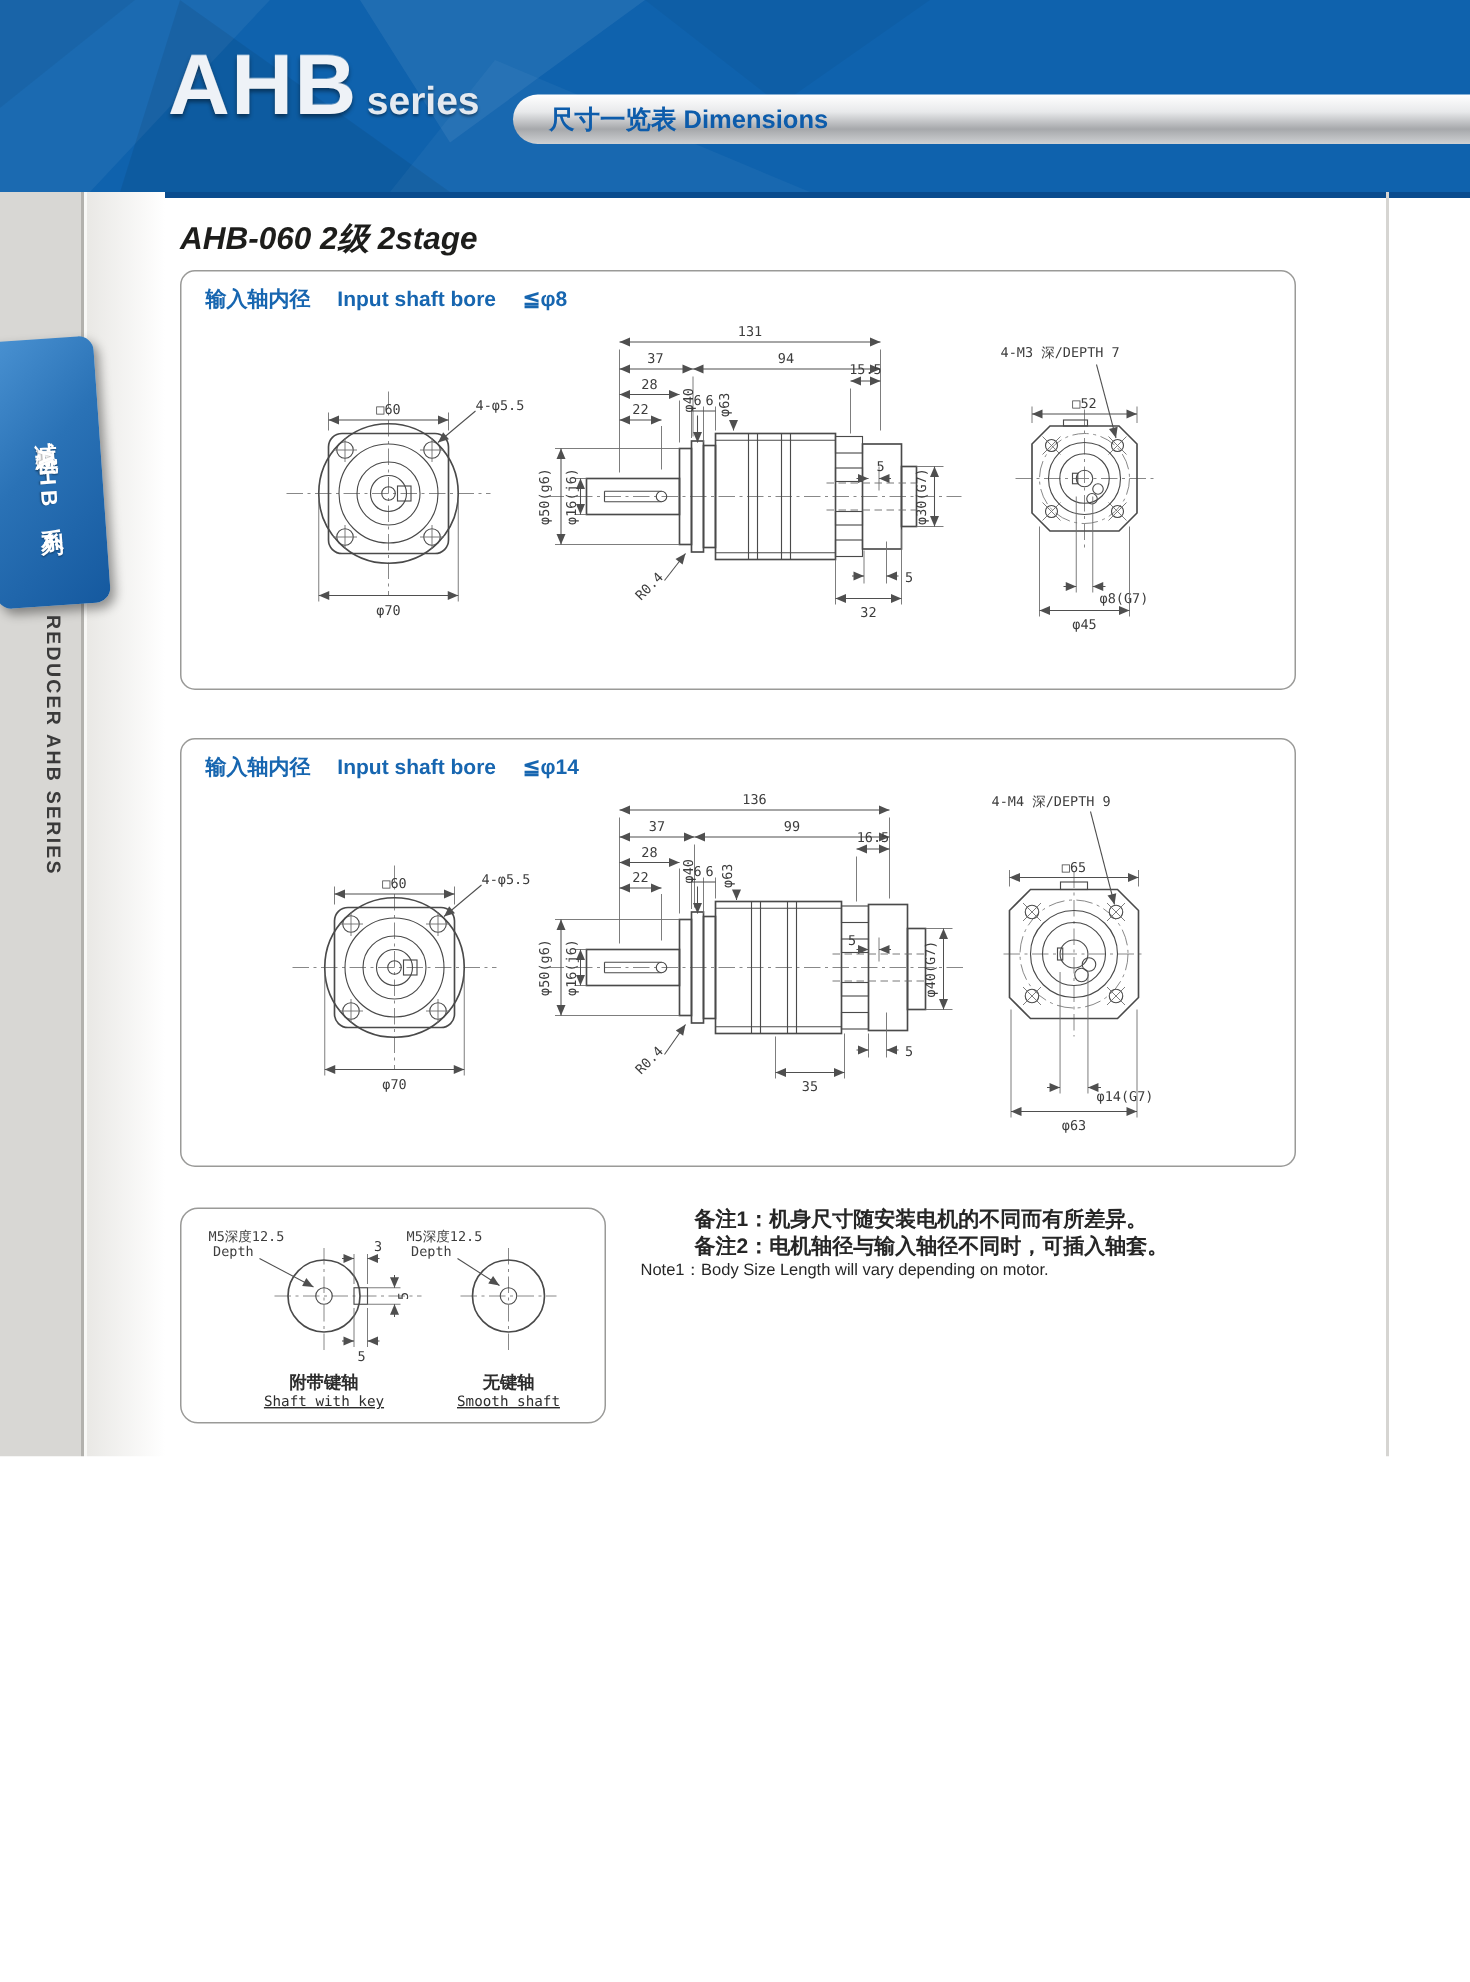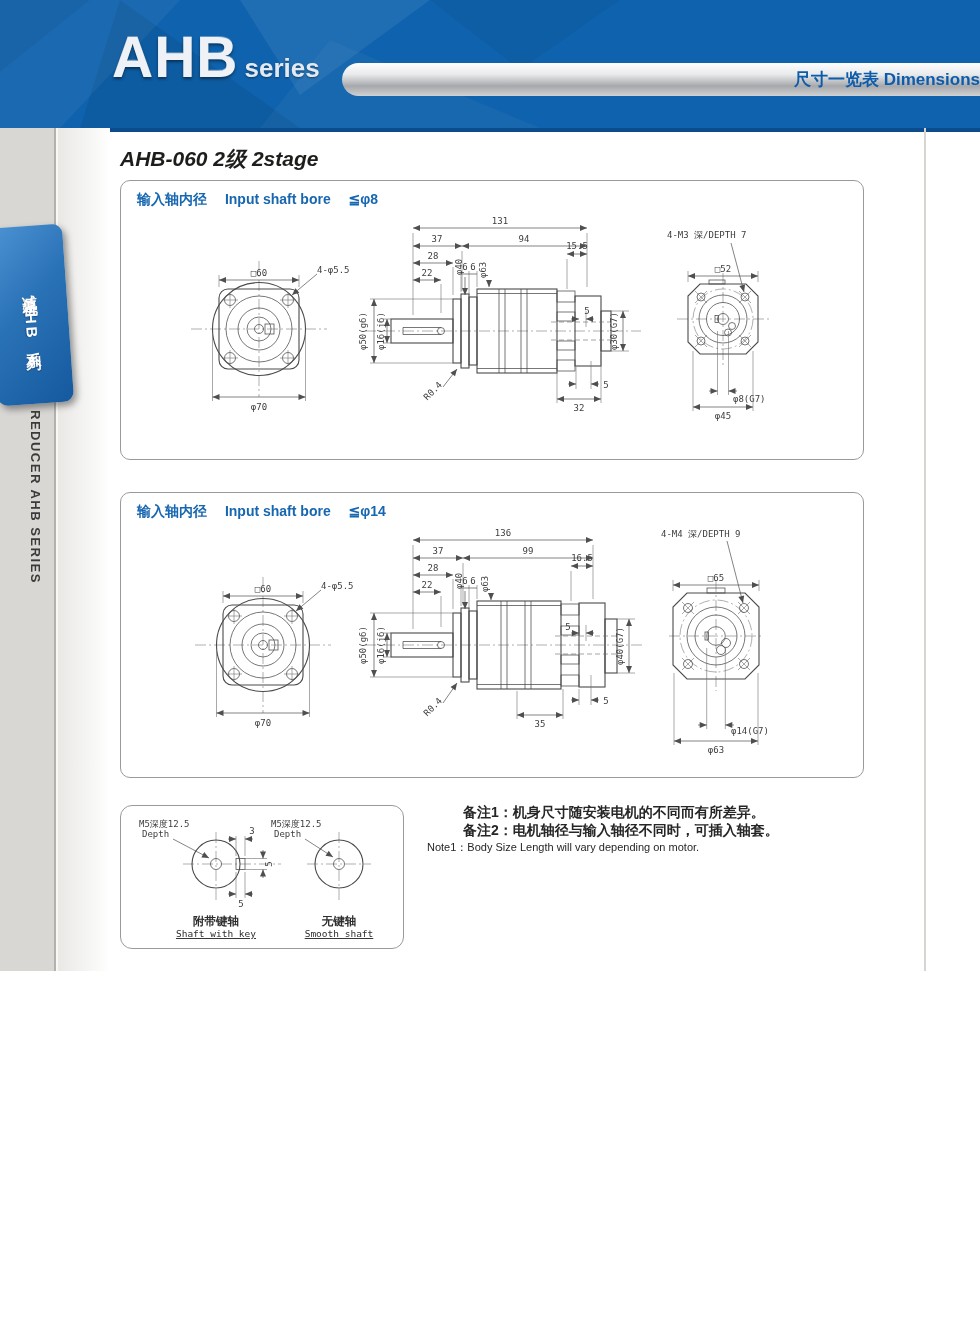--- a/index.html
+++ b/index.html
@@ -11,21 +11,21 @@
   .header svg{position:absolute;left:0;top:0;}
   .brand{position:absolute;left:112px;top:24px;white-space:nowrap;}
   .brand .big{font-size:57px;font-weight:bold;color:#eef2f7;letter-spacing:1px;
               text-shadow:0 2px 3px rgba(0,0,0,.45), 0 -1px 0 rgba(255,255,255,.35);}
   .brand .small{font-size:26px;font-weight:bold;color:#e3e9f0;margin-left:6px;
               text-shadow:0 1px 2px rgba(0,0,0,.4);}
   .silverbar{position:absolute;left:342px;top:63px;right:0;height:33px;
              border-radius:17px 0 0 17px;
              background:linear-gradient(180deg,#ffffff 0%,#e8e9eb 35%,#a6a8ab 70%,#cfd1d3 100%);
              box-shadow:0 2px 4px rgba(0,0,0,.35) inset 0 0 0 rgba(0,0,0,0);}
-  .silverbar .txt{font-size:17px;font-weight:bold;color:#0d5cab;line-height:33px;padding-left:24px;text-align:right;}
+  .silverbar .txt{font-size:17px;font-weight:bold;color:#0d5cab;line-height:33px;padding-left:24px;}
   
   .side-col{position:absolute;left:0;top:128px;width:110px;height:1140px;
             background:linear-gradient(90deg,#d8d7d4 0,#d8d7d4 54px,#b2b1ad 54px,#b2b1ad 56px,
                         #f8f8f6 56px,#f8f8f6 58px,#e9e8e5 58px,#ffffff 100%);}
   .side-tab{position:absolute;left:-8px;top:226px;width:76px;height:178px;border-radius:10px;
             background:linear-gradient(135deg,#4c94d4 0%,#2a72b6 45%,#15599f 100%);
             box-shadow:3px 4px 7px rgba(0,0,0,.4);transform:rotate(-4deg);
             display:flex;align-items:center;justify-content:center;}
   .side-tab .vtxt{writing-mode:vertical-rl;color:#ffffff;font-size:15px;font-weight:bold;
             letter-spacing:3px;text-shadow:0 1px 1px rgba(0,0,0,.3);}

